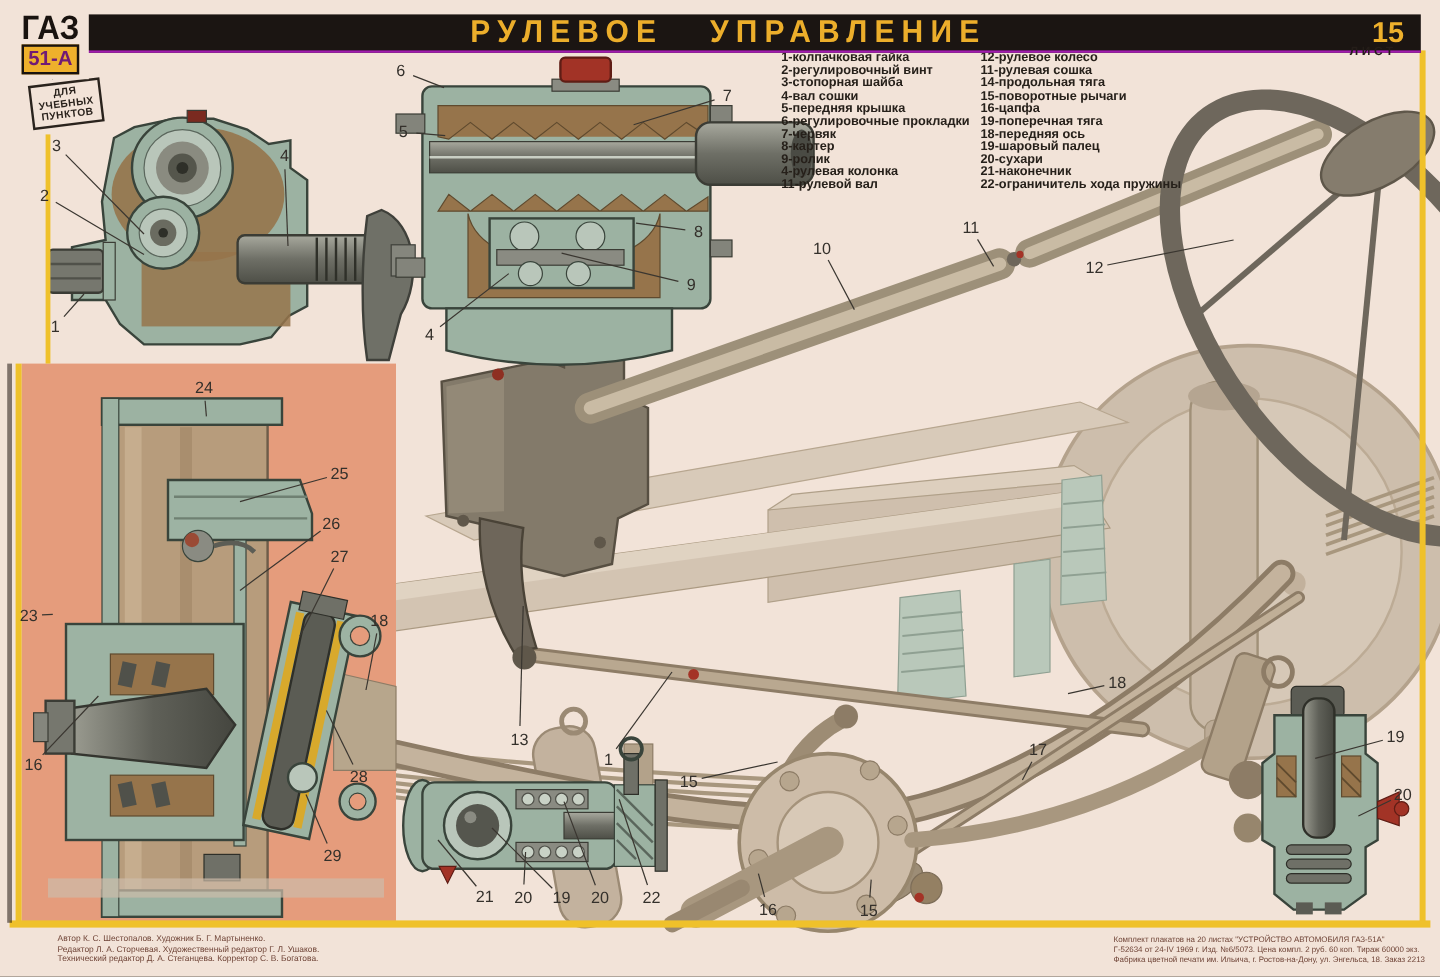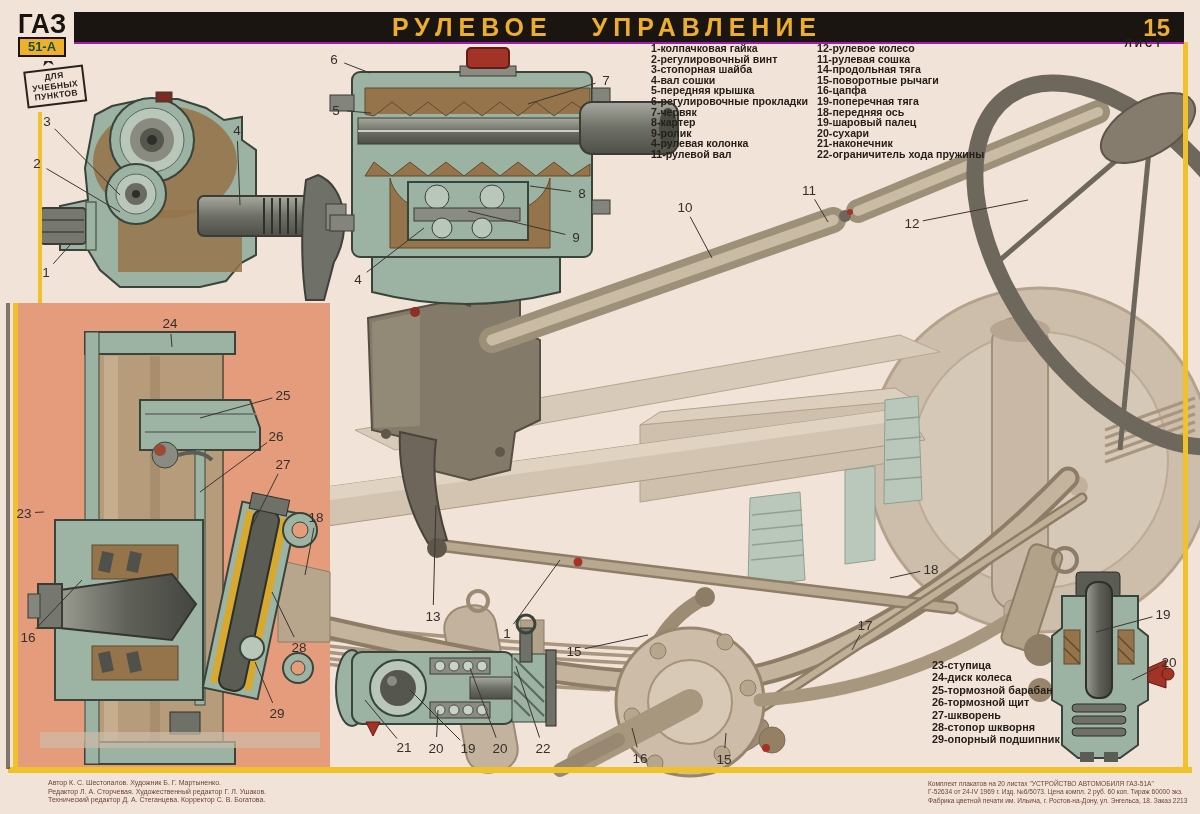--- a/index.html
+++ b/index.html
@@ -10,22 +10,22 @@
   
   .titlebar{position:absolute;left:30px;right:16px;top:12px;height:30px;background:#1b1512;
             border-bottom:2px solid #a21caf;display:flex;align-items:flex-end;justify-content:center;z-index:4;}
   .title{color:#ecae2b;font-size:25px;font-weight:bold;letter-spacing:6px;word-spacing:26px;
          transform:scaleY(1.05);white-space:nowrap;}
   .sheetnum{position:absolute;right:14px;top:2px;color:#eeb02c;font-size:24px;font-weight:bold;}
   .sheet-label{position:absolute;right:36px;top:1px;font-size:10px;font-weight:bold;letter-spacing:3px;
                color:#241d18;z-index:5;margin-top:37px;}
   .logo{position:absolute;left:12px;top:10px;background:#f2e3d8;padding:0 8px 4px 6px;z-index:5;}
   .logo-gaz{font-size:26px;font-weight:900;color:#19130f;transform:scaleY(1.08);line-height:26px;}
-  .logo-model{margin-top:1px;background:#eeb02c;border:2px solid #19130f;font-size:13px;font-weight:900;
-              text-align:center;padding:0 3px 1px;color:#14532d;width:38px;}
+  .logo-model{margin-top:1px;background:#eeb02c;border:2px solid #19130f;font-size:17px;font-weight:900;
+              text-align:center;padding:0 3px 1px;color:#701a75;width:38px;}
   .badge{position:absolute;left:24px;top:48px;transform:rotate(-7deg);z-index:4;}
   .badge-star{font-size:22px;color:#2a231d;margin-left:16px;line-height:20px;}
   .badge-box{border:2.5px solid #2a231d;padding:2px 5px;text-align:center;}
   .badge-box div{font-size:8.5px;font-weight:bold;color:#2a231d;line-height:1.12;letter-spacing:.4px;}
   
   .legend-main{position:absolute;left:651px;top:43px;display:flex;gap:9px;z-index:3;}
   .legend-col div{font-size:10.6px;font-weight:bold;color:#26201a;line-height:10.6px;white-space:nowrap;}
   .legend-hub{position:absolute;left:932px;top:659px;z-index:7;}
   .legend-hub div{font-size:10.8px;font-weight:bold;color:#26201a;line-height:12.4px;white-space:nowrap;}
   
@@ -375,29 +375,20 @@
         <div>15-поворотные рычаги</div>
         <div>16-цапфа</div>
         <div>19-поперечная тяга</div>
         <div>18-передняя ось</div>
         <div>19-шаровый палец</div>
         <div>20-сухари</div>
         <div>21-наконечник</div>
         <div>22-ограничитель хода пружины</div>
       </div>
   </div>
-  <div class="legend-hub" id="legend-hub">
-      <div>23-ступица</div>
-      <div>24-диск колеса</div>
-      <div>25-тормозной барабан</div>
-      <div>26-тормозной щит</div>
-      <div>27-шкворень</div>
-      <div>28-стопор шкворня</div>
-      <div>29-опорный подшипник</div>
-    </div>
 
   <svg class="callouts" id="callout-layer" viewBox="0 0 1200 814">
       <line x1="54.72508309589617" y1="128.83090615200433" x2="120" y2="195" stroke="#3a3630" stroke-width="1"></line>
       <text x="47" y="125.5" text-anchor="middle" class="co-num">3</text>
       <line x1="46.47246306471442" y1="168.59217699001212" x2="120" y2="212" stroke="#3a3630" stroke-width="1"></line>
       <text x="37" y="167.5" text-anchor="middle" class="co-num">2</text>
       <line x1="53.308002227129116" y1="263.7784974944797" x2="70" y2="245" stroke="#3a3630" stroke-width="1"></line>
       <text x="46" y="276.5" text-anchor="middle" class="co-num">1</text>
       <line x1="237.43964842183757" y1="140.99121054593968" x2="240" y2="205" stroke="#3a3630" stroke-width="1"></line>
       <text x="237" y="134.5" text-anchor="middle" class="co-num">4</text>

